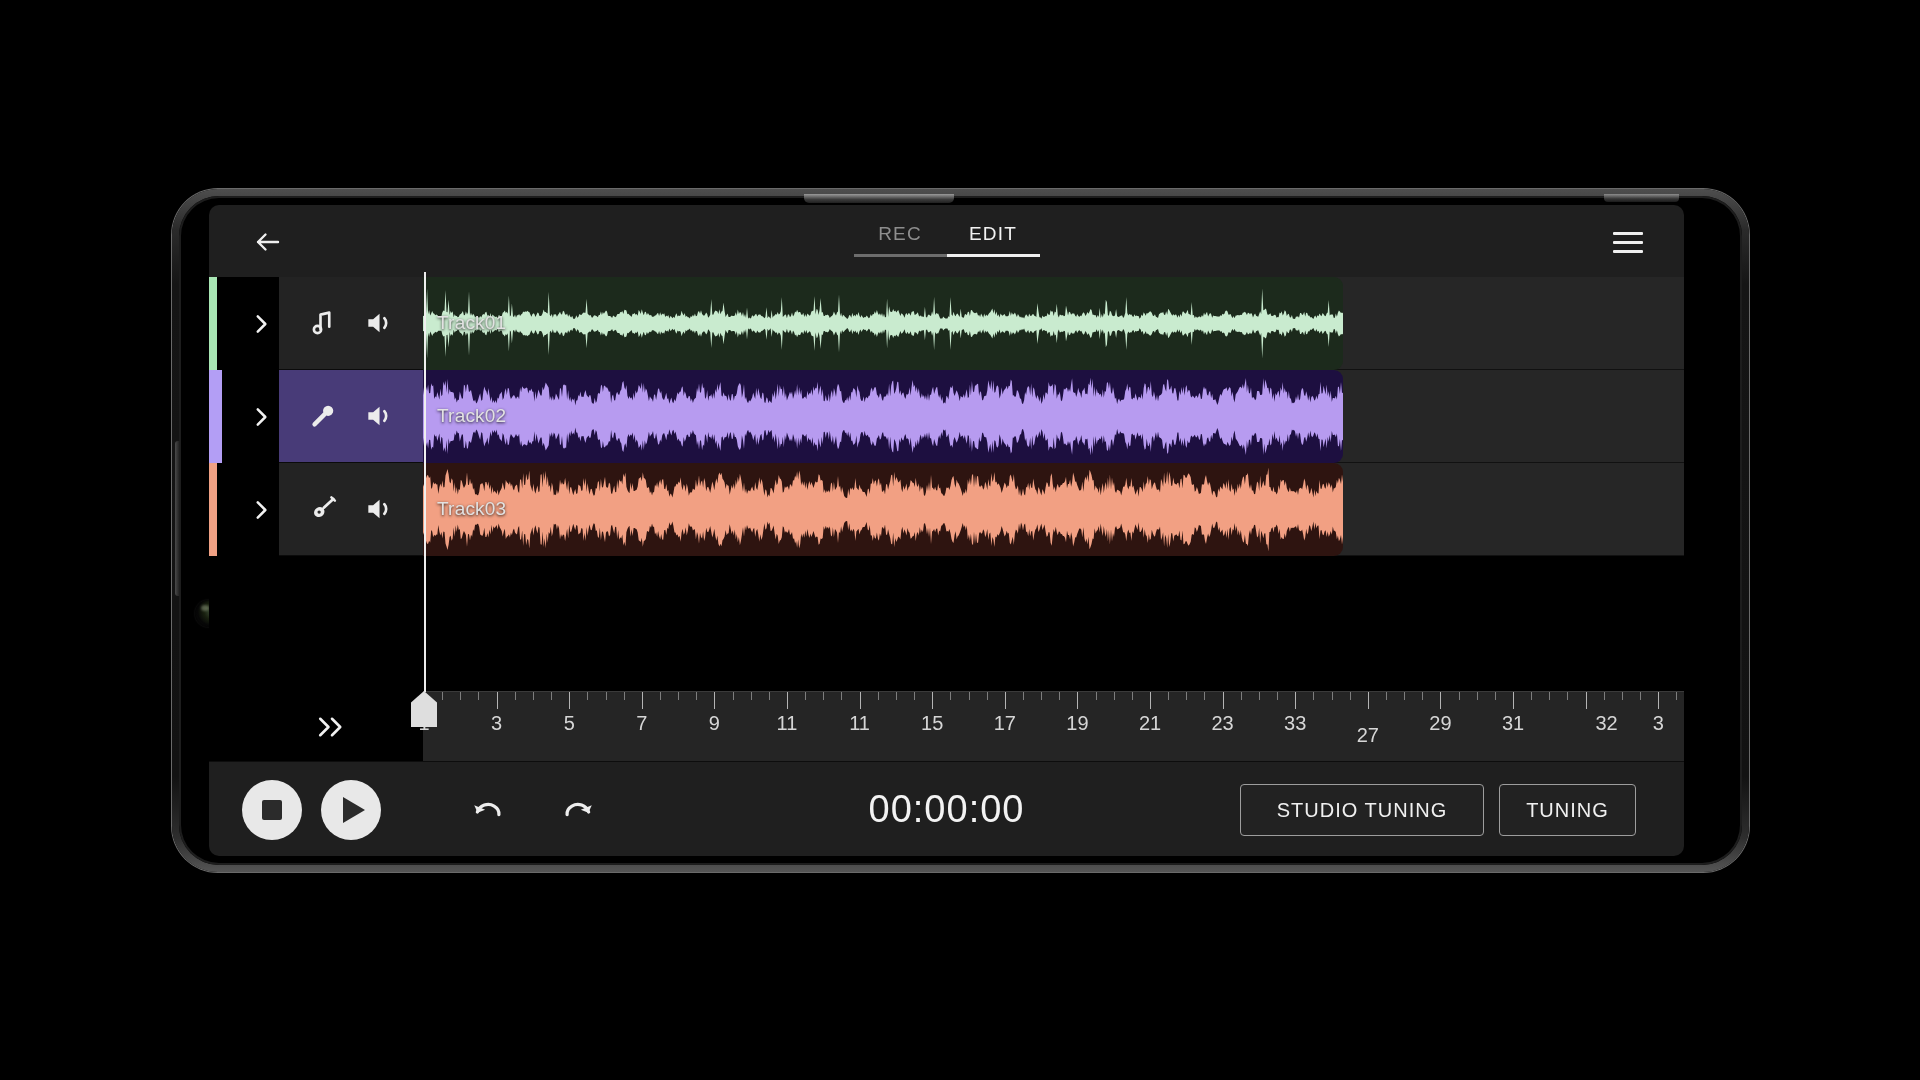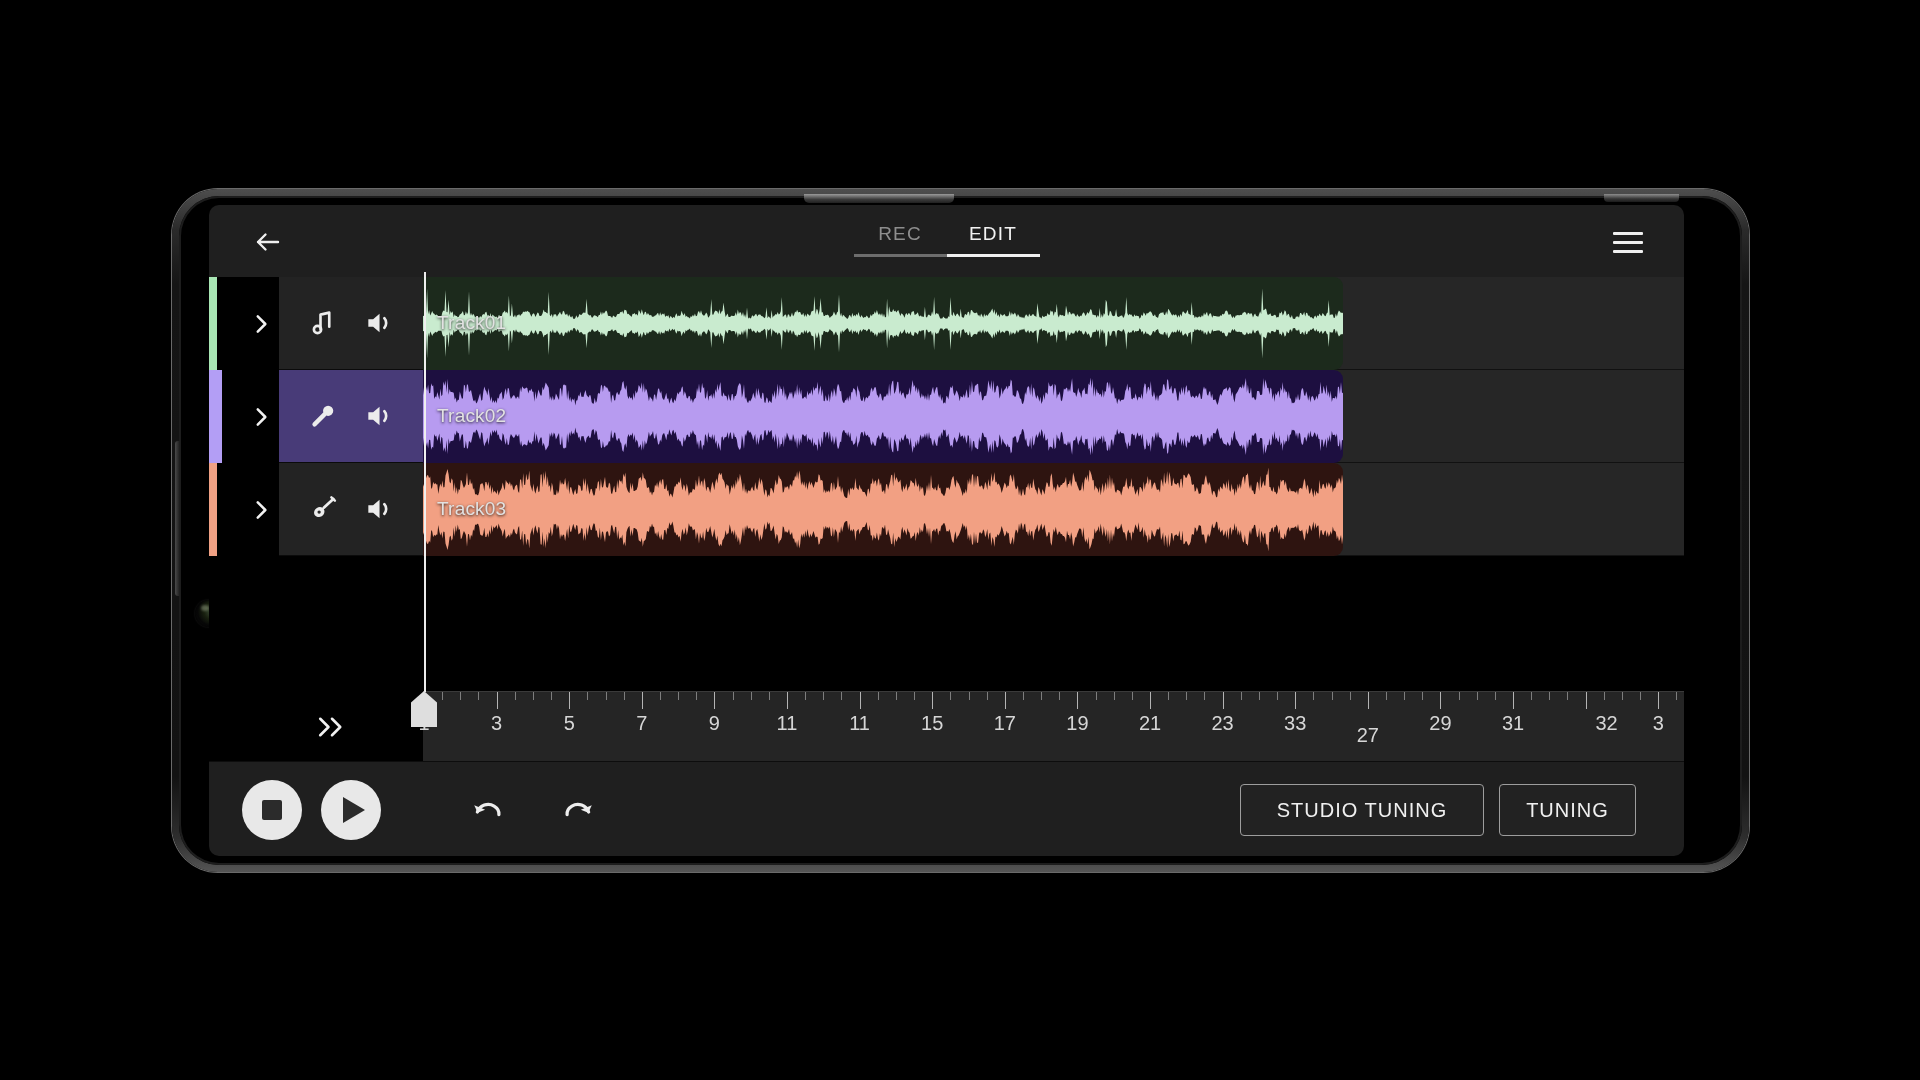--- a/index.html
+++ b/index.html
@@ -477,20 +477,21 @@
             <path d="M3 8.7l2.4 5.2 5.3-2.1z" fill="#ededed"></path>
           </svg>
         </div>
         <div class="arrow-btn" id="redo-btn">
           <svg width="40" height="34" viewBox="0 0 24 24">
             <path d="M18.8 13.4C17 8.6 11.4 6.6 7 9.2c-2.5 1.5-3.6 3.9-3.4 6" fill="none" stroke="#ededed" stroke-width="2.3" stroke-linecap="round"></path>
             <path d="M21 8.7l-2.4 5.2-5.3-2.1z" fill="#ededed"></path>
           </svg>
         </div>
 
+        <div id="timecode">00:00:00</div>
 
         <div class="pill-btn" id="studio-tuning-btn">STUDIO TUNING</div>
         <div class="pill-btn" id="export-btn">TUNING</div>
       </div>
 
     </div>
   </div>
 </div>
 
 </body></html>

